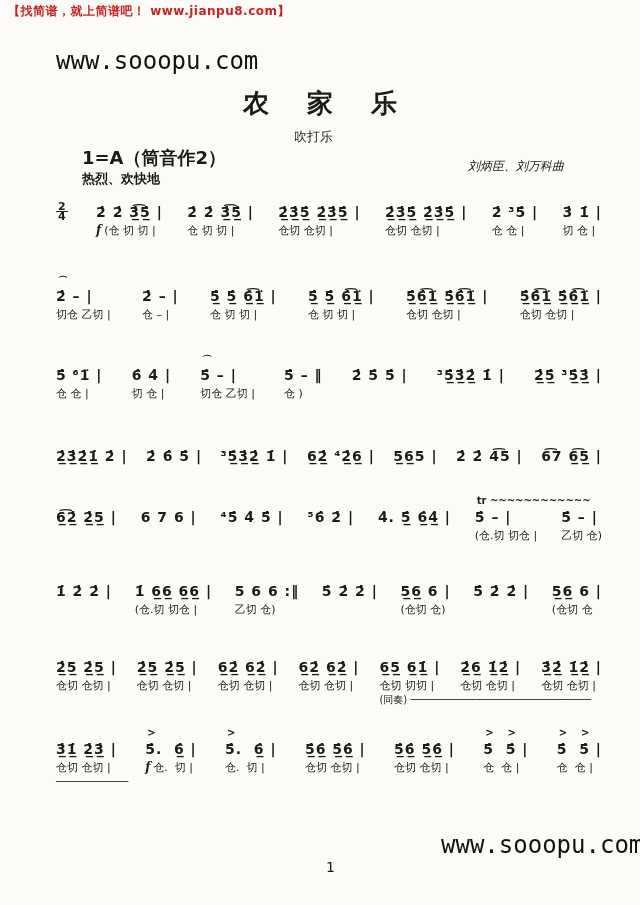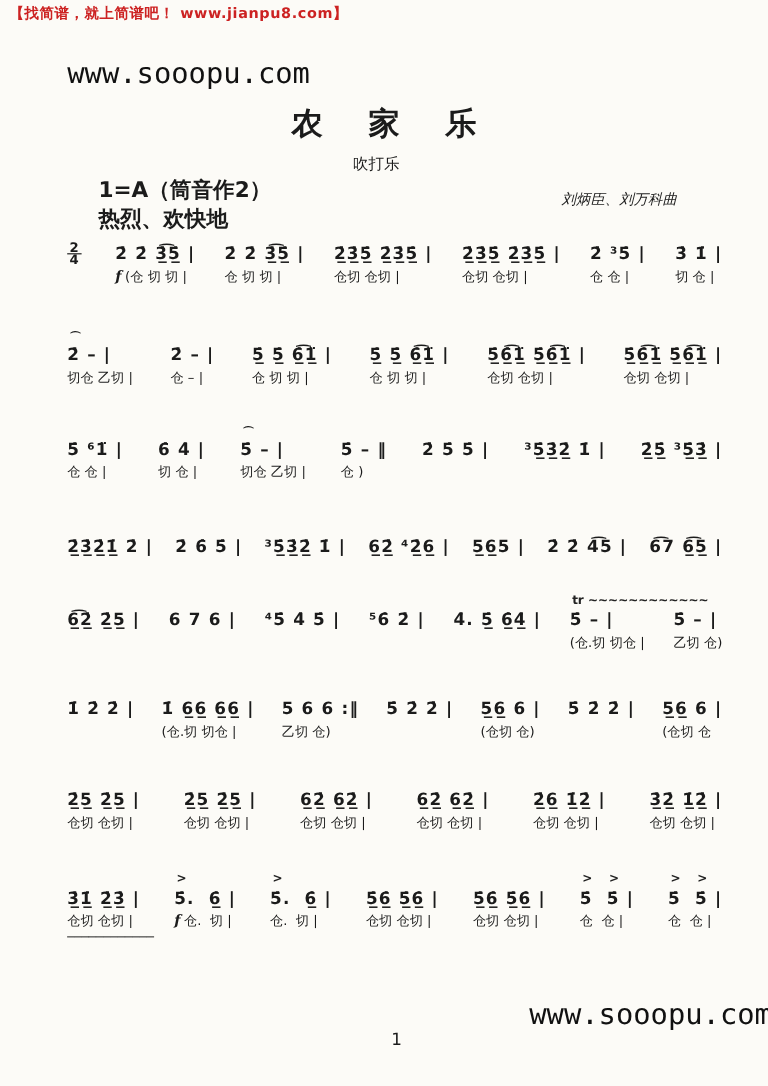--- a/index.html
+++ b/index.html
@@ -15,21 +15,21 @@
   .wm-top{
     position:absolute;left:56px;top:47px;
     font-family:"DejaVu Sans Mono",monospace;font-size:24px;color:#111;
   }
   .title{
     position:absolute;left:0;right:0;top:86px;margin:0;text-align:center;
     font-size:26px;font-weight:bold;letter-spacing:38px;text-indent:38px;
   }
   .subtitle{position:absolute;left:0;right:13px;top:128px;text-align:center;font-size:13px;}
   .keysig{position:absolute;left:82px;top:146px;font-size:18px;font-weight:bold;}
-  .tempo{position:absolute;left:82px;top:170px;font-size:18px;font-weight:bold;}
+  .tempo{position:absolute;left:82px;top:170px;font-size:13px;font-weight:bold;}
   .composer{position:absolute;left:468px;top:158px;font-size:12px;font-style:italic;}
   #score{position:absolute;left:56px;top:0;width:546px;}
   .system{
     position:absolute;left:0;width:100%;
     display:flex;justify-content:space-between;align-items:flex-start;
   }
   .sys-1{top:190px}.sys-2{top:274px}.sys-3{top:353px}.sys-4{top:434px}
   .sys-5{top:495px}.sys-6{top:569px}.sys-7{top:645px}.sys-8{top:727px}
   .measure{position:relative;padding-top:13px;}
   .m-above{
@@ -346,20 +346,26 @@
           <div class="m-below"></div>
         </div>
         <div class="measure">
           <div class="m-above"></div>
           <div class="m-notes">6̲2̲̇ 6̲2̲̇ |</div>
           <div class="m-perc">仓切 仓切 |</div>
           <div class="m-below"></div>
         </div>
         <div class="measure">
           <div class="m-above"></div>
+          <div class="m-notes">6̲5̲ 6̲1̲̇ |</div>
+          <div class="m-perc">仓切 切切 |</div>
+          <div class="m-below">(同奏) ──────────────────────────────</div>
+        </div>
+        <div class="measure">
+          <div class="m-above"></div>
           <div class="m-notes">2̲̇6̲ 1̲̇2̲̇ |</div>
           <div class="m-perc">仓切 仓切 |</div>
           <div class="m-below"></div>
         </div>
         <div class="measure">
           <div class="m-above"></div>
           <div class="m-notes">3̲̇2̲̇ 1̲̇2̲̇ |</div>
           <div class="m-perc">仓切 仓切 |</div>
           <div class="m-below"></div>
         </div>

